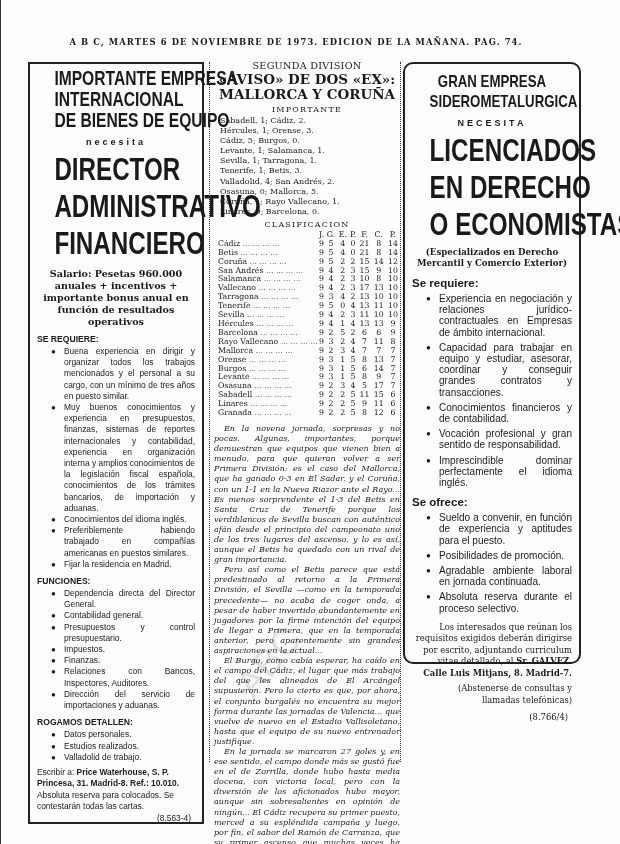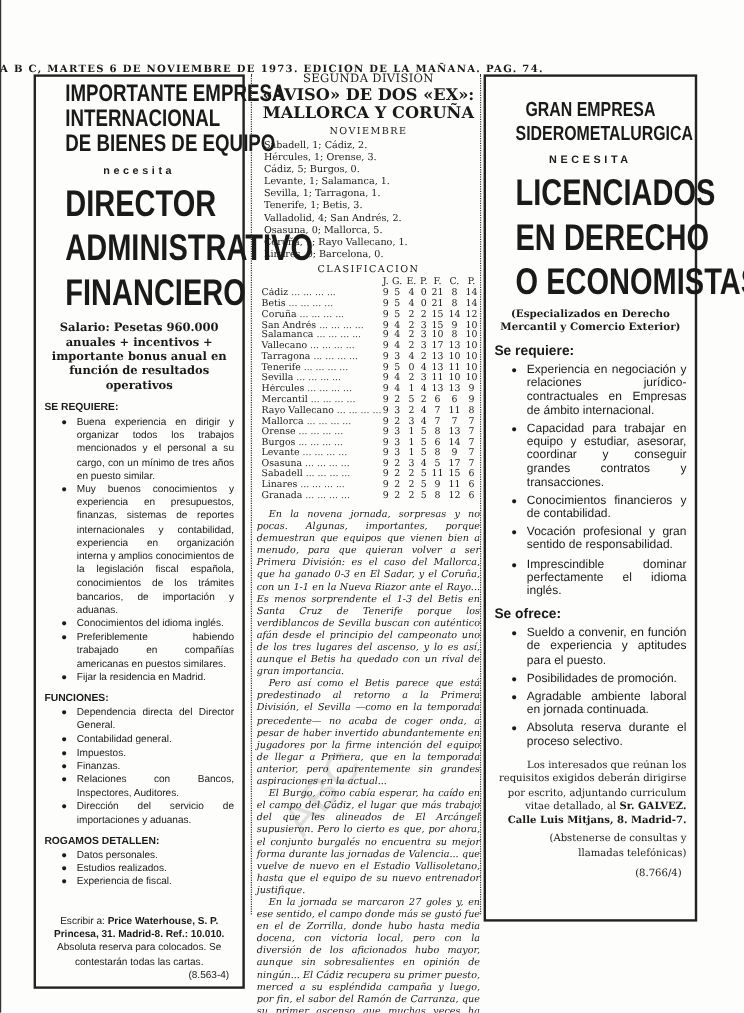--- a/index.html
+++ b/index.html
@@ -1,33 +1,33 @@
 <!DOCTYPE html>
 <html><head>
 <meta charset="utf-8">
 <style>
   html, body { margin:0; padding:0; }
   body { width:620px; height:844px; background:#fdfdfb; position:relative; overflow:hidden; font-family:"DejaVu Serif", serif; color:#1a1a1a; }
   .wm { position:absolute; color:#c9c9c9; font-family:"Liberation Sans", sans-serif; font-size:38px; transform:rotate(-50deg); opacity:.55; pointer-events:none; }
-  .header { position:absolute; top:52px; left:0; width:592px; font-size:8.4px; font-weight:bold; letter-spacing:1.1px; }
+  .header { position:absolute; top:37px; left:0; width:592px; text-align:center; font-size:8.4px; font-weight:bold; letter-spacing:1.1px; }
   .left-margin { position:absolute; left:0; top:0; width:4px; height:844px; border-left:1px solid #333; }
   .box { position:absolute; border:2px solid #222; box-sizing:border-box; background:#fdfdfb; }
   .box-left { left:28px; top:62px; width:176px; height:762px; padding:4px 7px; }
-  .box-right { left:403px; top:62px; width:178px; height:706px; padding:18px 7px; }
+  .box-right { left:403px; top:62px; width:178px; height:602px; padding:8px 7px;border-radius:10px; }
   .center { text-align:center; }
   .cond { font-family:"Liberation Sans Narrow","Liberation Sans", sans-serif; font-weight:bold; transform:scaleX(.78); transform-origin:center; display:block; white-space:nowrap; }
   .big1 { font-size:20px; line-height:21px; }
   .big2 { font-size:31px; line-height:37px; }
   .spaced { font-size:9px; letter-spacing:3px; font-weight:bold; margin:6px 0 4px; text-align:center; font-family:"Liberation Sans", sans-serif; }
   .salary { font-size:9.6px; font-weight:bold; line-height:12px; text-align:center; margin-top:6px; }
   .sec { font-family:"Liberation Sans", sans-serif; font-weight:bold; font-size:8.6px; margin:6px 0 2px; }
   ul { list-style:none; margin:0; padding:0 0 0 14px; }
   li { position:relative; font-family:"Liberation Sans", sans-serif; font-size:8.4px; line-height:11.2px; text-align:justify; padding-left:13px; }
   li::before { content:"●"; position:absolute; left:0; top:0; font-size:8px; }
-  .foot { font-family:"Liberation Sans", sans-serif; font-size:8.4px; line-height:11.4px; text-align:center; margin-top:21px; }
+  .foot { font-family:"Liberation Sans", sans-serif; font-size:8.4px; line-height:11.4px; text-align:left; margin-top:4px; }
   .ref { text-align:right; font-family:"Liberation Sans", sans-serif; font-size:8.4px; padding-right:4px; }
   
   .mid { position:absolute; left:214px; top:60px; width:186px; height:700px; }
   .vr { position:absolute; top:62px; width:0; border-left:1px dotted #333; height:700px; }
   .mid-kicker { text-align:center; font-size:9.6px; letter-spacing:.3px; }
   .mid-title { text-align:center; font-weight:bold; font-size:13.5px; line-height:15px; margin-top:1px; }
   .mid-sub { text-align:center; font-size:8px; letter-spacing:1.2px; margin:3px 0 2px; }
   .results div { font-size:8px; line-height:10.1px; padding-left:6px; }
   .std { width:100%; border-collapse:collapse; font-size:7.8px; }
   .std td, .std th { padding:0; line-height:8.9px; text-align:center; font-weight:normal; }
@@ -71,46 +71,47 @@
     <li>Buena experiencia en dirigir y organizar todos los trabajos mencionados y el personal a su cargo, con un mínimo de tres años en puesto similar.</li>
     <li>Muy buenos conocimientos y experiencia en presupuestos, finanzas, sistemas de reportes internacionales y contabilidad, experiencia en organización interna y amplios conocimientos de la legislación fiscal española, conocimientos de los trámites bancarios, de importación y aduanas.</li>
     <li>Conocimientos del idioma inglés.</li>
     <li>Preferiblemente habiendo trabajado en compañías americanas en puestos similares.</li>
     <li>Fijar la residencia en Madrid.</li>
   </ul>
   <div class="sec">FUNCIONES:</div>
   <ul>
     <li>Dependencia directa del Director General.</li>
     <li>Contabilidad general.</li>
+    <li>Presupuestos y control presupuestario.</li>
     <li>Impuestos.</li>
     <li>Finanzas.</li>
     <li>Relaciones con Bancos, Inspectores, Auditores.</li>
     <li>Dirección del servicio de importaciones y aduanas.</li>
   </ul>
   <div class="sec">ROGAMOS DETALLEN:</div>
   <ul>
     <li>Datos personales.</li>
     <li>Estudios realizados.</li>
-    <li>Experiencia de fiscal.</li>
+    <li>Valladolid de trabajo.</li>
   </ul>
   <div class="foot">
     <span>Escribir a:</span>
     <b>Price Waterhouse, S. P. Princesa, 31. Madrid-8. Ref.: 10.010.</b>
     <span>Absoluta reserva para colocados. Se contestarán todas las cartas.</span>
   </div>
   <div class="ref">(8.563-4)</div>
 </div>
 
 <div class="vr" style="left:209px;"></div>
 <div class="vr" style="left:400px;"></div>
 
 <div class="mid">
   <div class="mid-kicker">SEGUNDA DIVISION</div>
   <div class="mid-title">«AVISO» DE DOS «EX»: MALLORCA Y CORUÑA</div>
-  <div class="mid-sub">NOVIEMBRE</div>
+  <div class="mid-sub">IMPORTANTE</div>
   <div class="results">
     <div>Sabadell, 1; Cádiz, 2.</div>
     <div>Hércules, 1; Orense, 3.</div>
     <div>Cádiz, 5; Burgos, 0.</div>
     <div>Levante, 1; Salamanca, 1.</div>
     <div>Sevilla, 1; Tarragona, 1.</div>
     <div>Tenerife, 1; Betis, 3.</div>
     <div>Valladolid, 4; San Andrés, 2.</div>
     <div>Osasuna, 0; Mallorca, 5.</div>
     <div>Coruña, 1; Rayo Vallecano, 1.</div>
@@ -225,21 +226,21 @@
           <td class="team">Hércules</td>
           <td>9</td>
           <td>4</td>
           <td>1</td>
           <td>4</td>
           <td>13</td>
           <td>13</td>
           <td>9</td>
         </tr>
         <tr>
-          <td class="team">Mercantil</td>
+          <td class="team">Barcelona</td>
           <td>9</td>
           <td>2</td>
           <td>5</td>
           <td>2</td>
           <td>6</td>
           <td>6</td>
           <td>9</td>
         </tr>
         <tr>
           <td class="team">Rayo Vallecano</td>

